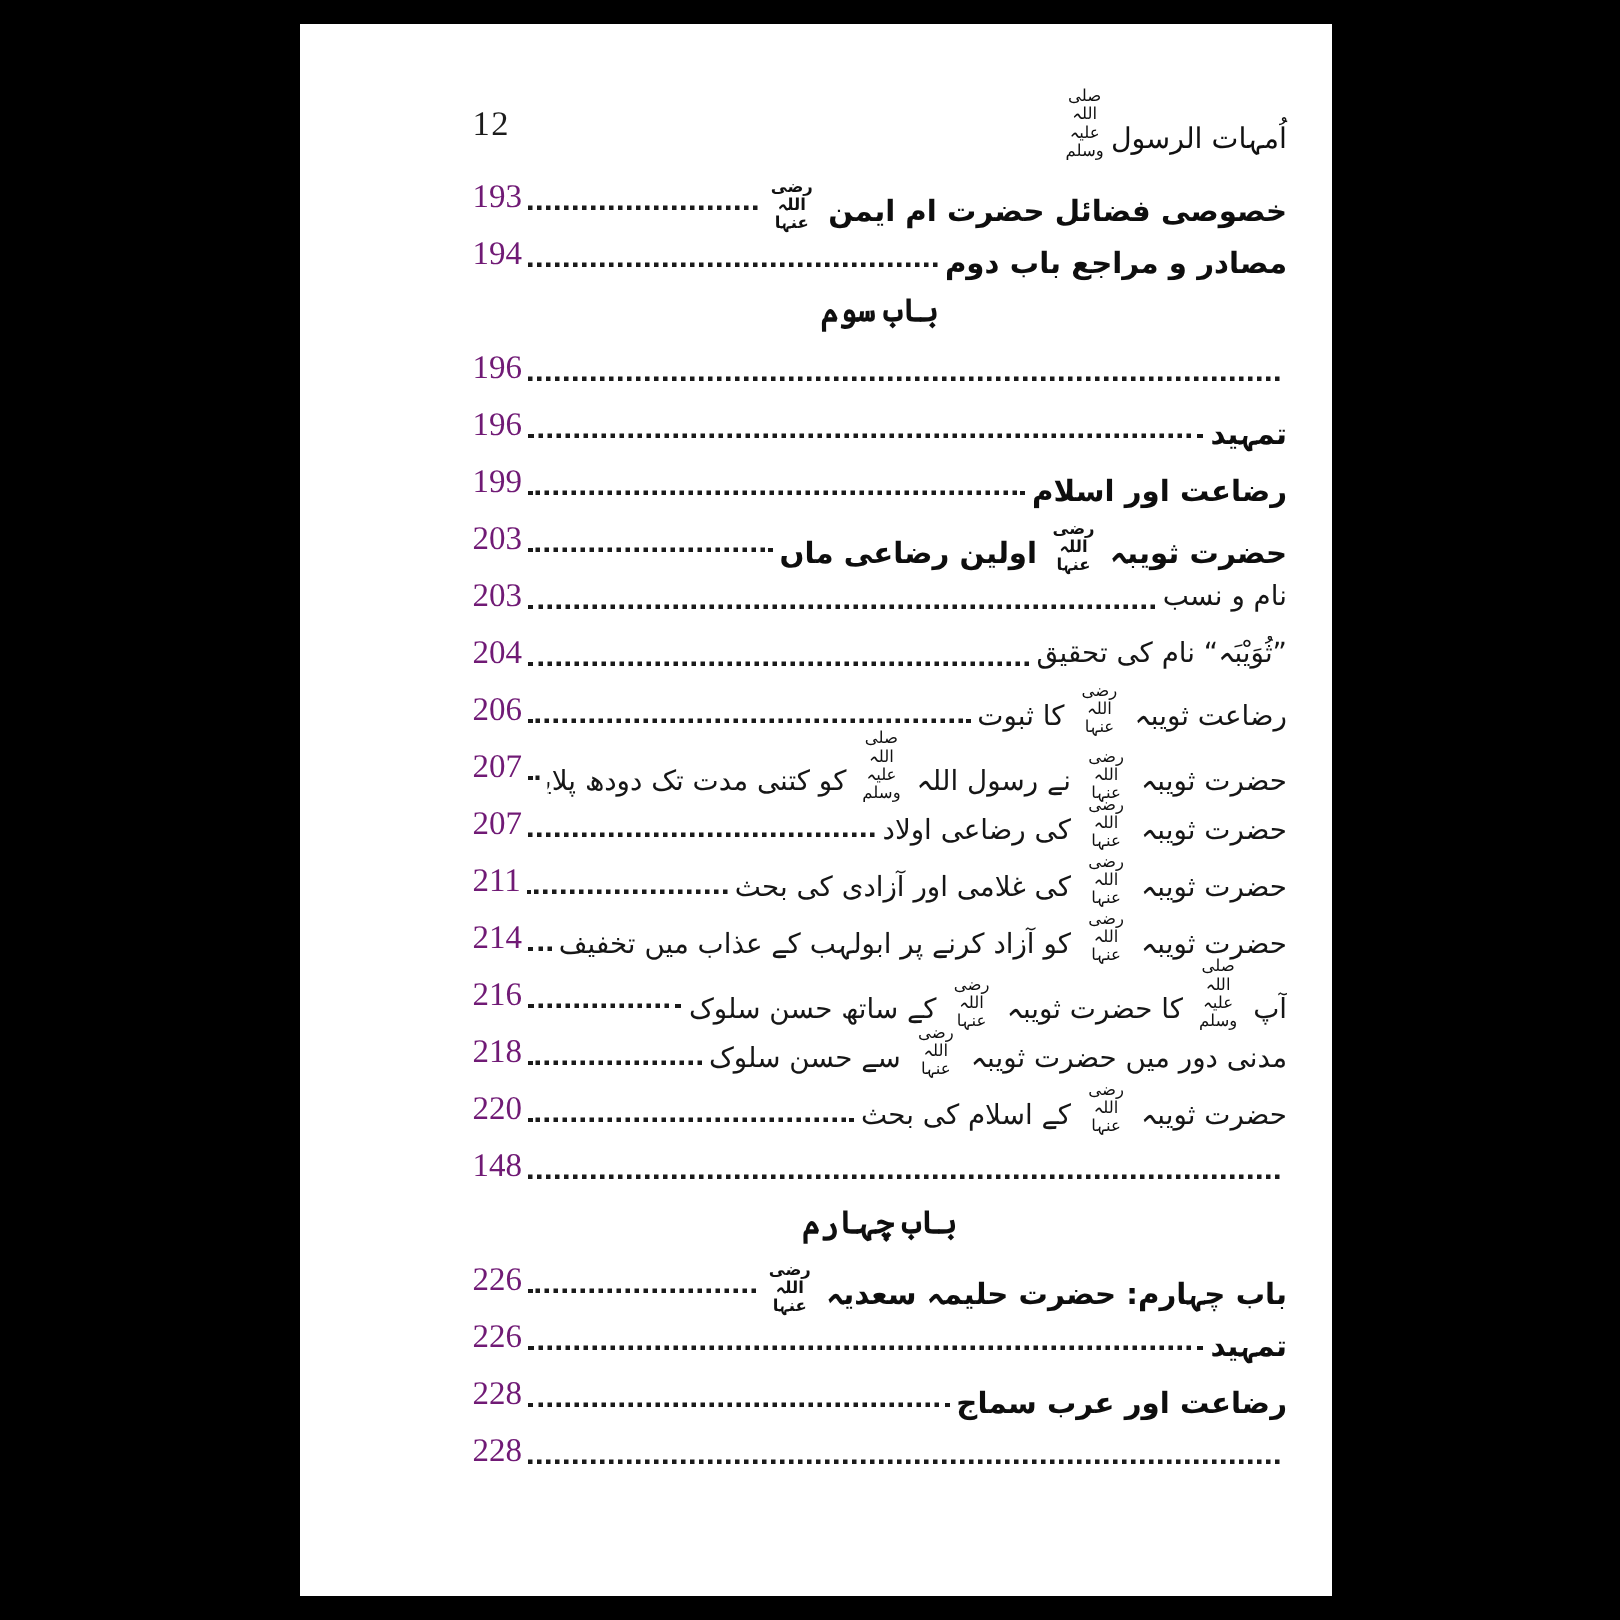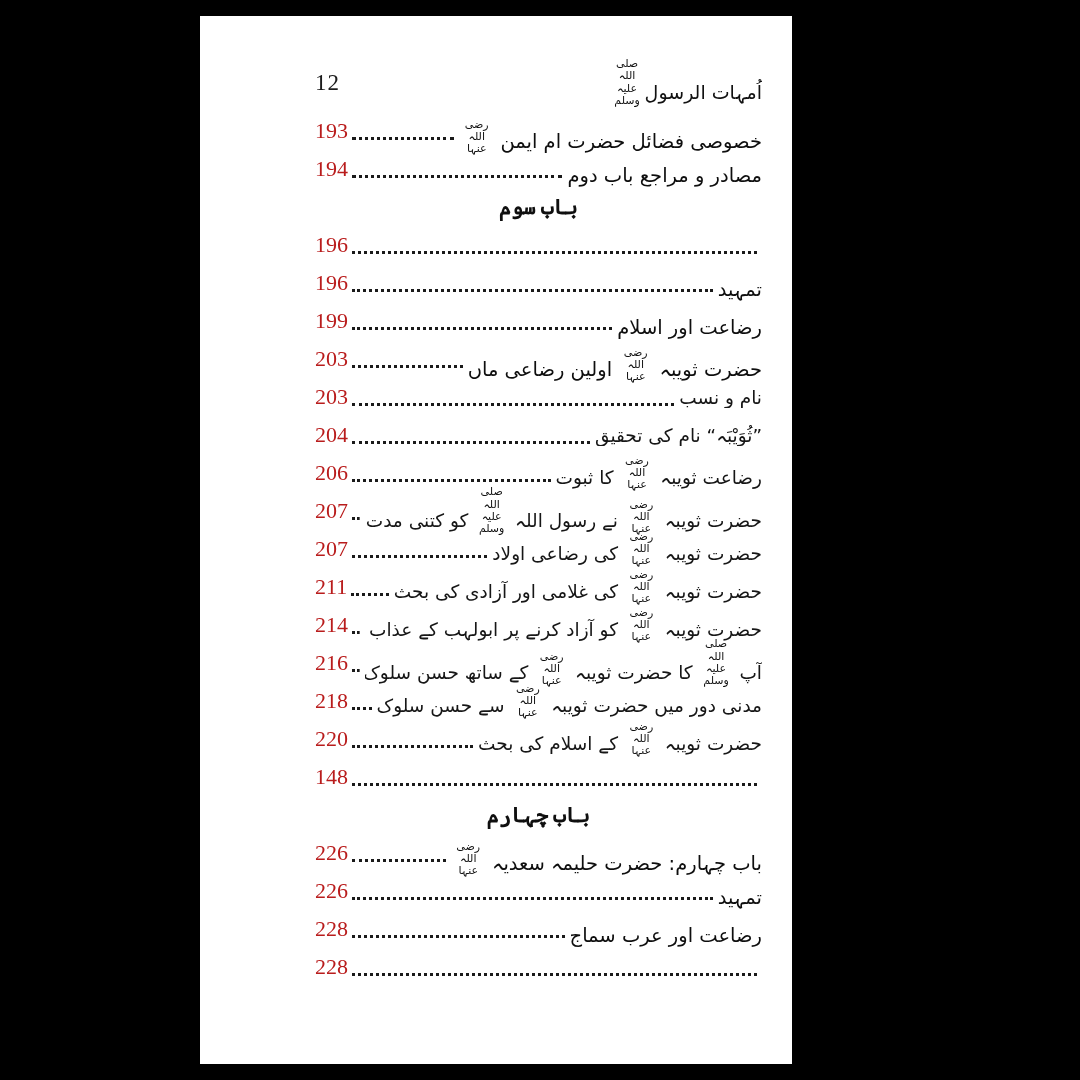--- a/index.html
+++ b/index.html
@@ -10,21 +10,21 @@
     overflow:hidden;
   }
   .canvas{
     width:1080px; height:1080px;
     background:#000000;
     position:relative;
   }
   .page{
     position:absolute;
     left:200px; top:16px;
-    width:592px; height:1048px;
+    width:688px; height:1048px;
     background:#ffffff;
     color:#141414;
   }
   
   .page-header{
     position:absolute;
     top:42px; left:115px; right:30px;
     display:flex;
     justify-content:space-between;
     align-items:center;
@@ -74,37 +74,37 @@
     font-family:Liberation Serif, serif;
   }
   .row .title{
     font-size:18.5px;
     color:#161616;
     flex:0 1 auto;
     overflow:hidden;
   }
   .row.bold .title{
     font-size:19.5px;
-    font-weight:normal;
+    font-weight:bold;
     color:#0e0e0e;
     margin-top:12px;
   }
   .row .leader{
     flex:1 1 auto;
     min-width:8px;
     height:0;
     border-bottom:3px dotted #1a1a1a;
     align-self:center;
     transform:translateY(7px);
     margin:0 5px 0 4px;
   }
   .row .num{
     font-family:"Liberation Serif","DejaVu Serif",serif;
     font-size:22px;
-    color:#b91c1c;
+    color:#701a75;
     flex:0 0 auto;
     direction:ltr;
   }
 </style>
 </head>
 <body>
 
 <div class="canvas">
   <div class="page">
 

